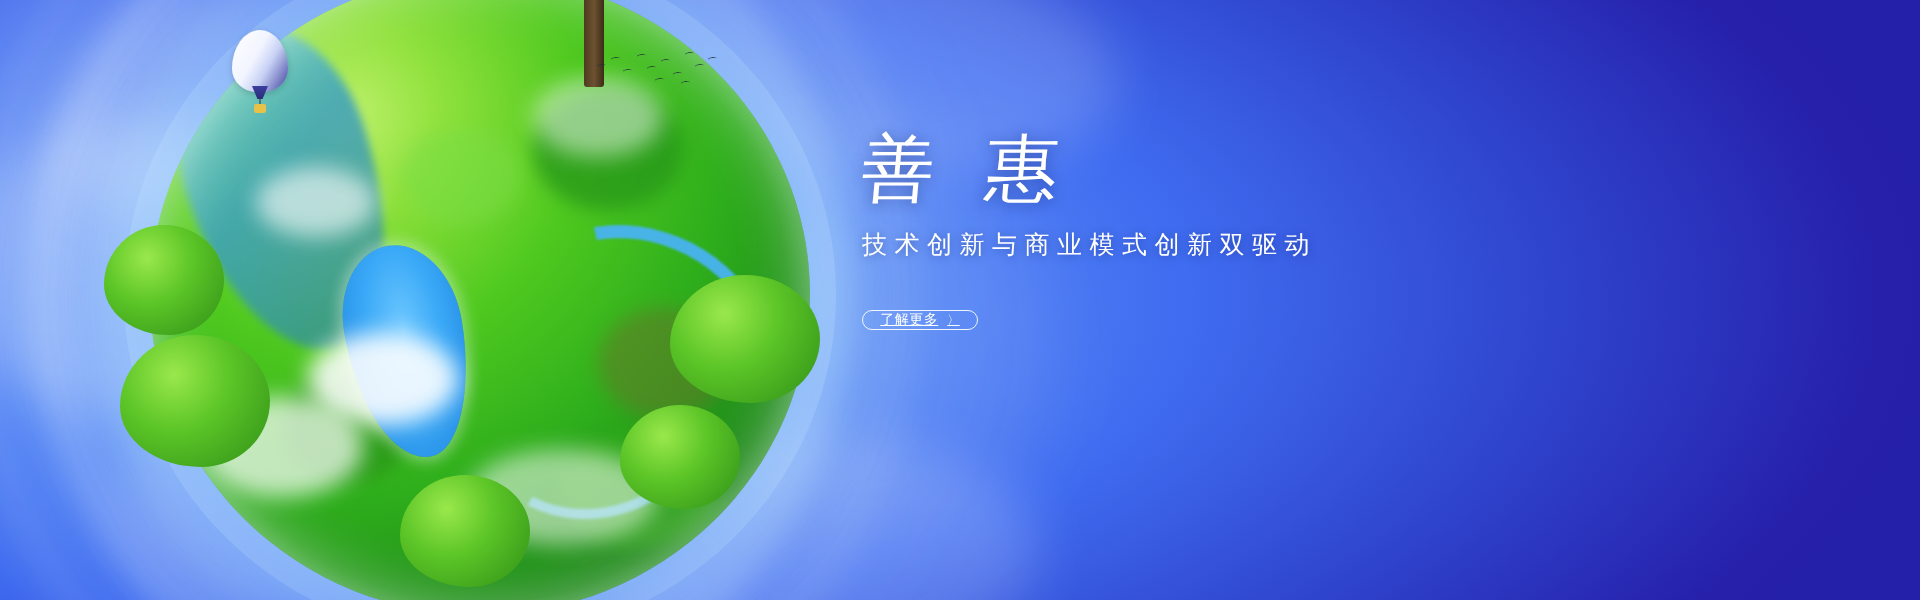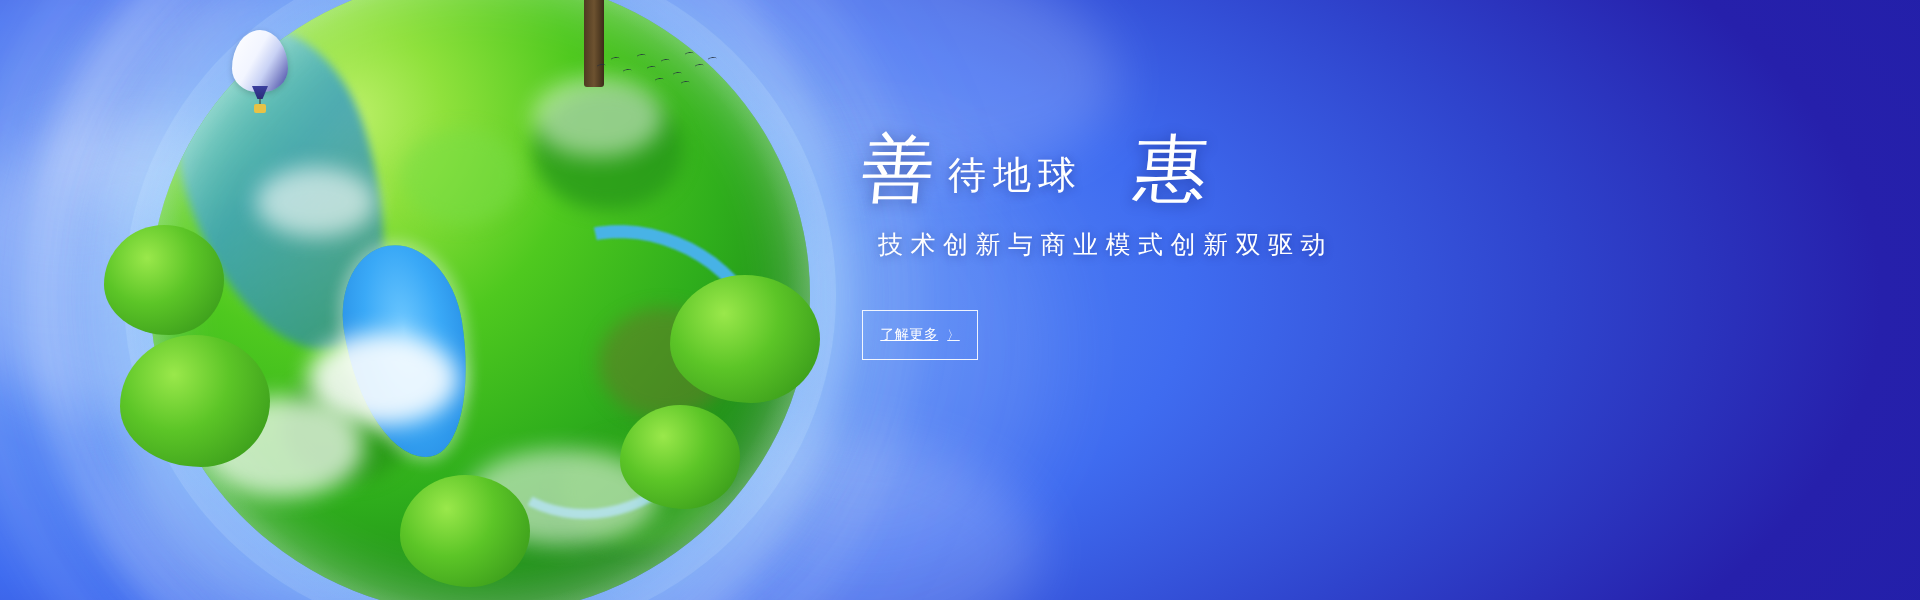--- a/index.html
+++ b/index.html
@@ -219,42 +219,42 @@
     line-height:1;
     letter-spacing:7px;
     margin-left:14px;
     margin-bottom:8px;
     text-shadow:0 2px 10px rgba(10,20,90,.40);
   }
   .hl-gap{ width:52px; }
 
   .subtitle{
     position:absolute;
-    left:16px; top:228px;
+    left:0; top:228px;
     font-size:25px;
     letter-spacing:7.5px;
     font-weight:400;
     white-space:nowrap;
     text-shadow:0 1px 10px rgba(10,20,90,.4);
   }
   .desc{
     position:absolute;
     left:2px; top:270px;
     font-size:16px;
     letter-spacing:.6px;
     color:rgba(255,255,255,.95);
     white-space:nowrap;
     text-shadow:0 1px 8px rgba(10,20,90,.4);
   }
   .cta{
     position:absolute;
     left:0; top:310px;
-    width:116px; height:50px;
+    width:116px; height:20px;
     border:1px solid rgba(255,255,255,.9);
-    border-radius:0;
+    border-radius:16px;
     background:transparent;
     color:#fff;
     font-size:14px;
     letter-spacing:.5px;
     display:flex;
     align-items:center;
     justify-content:center;
     gap:9px;
     cursor:pointer;
     font-family:"Liberation Sans","DejaVu Sans",sans-serif;
@@ -342,21 +342,20 @@
     <div class="bird" style="left:113px;top:9px;"></div>
     <div class="bird" style="left:60px; top:30px;"></div>
     <div class="bird" style="left:86px; top:33px;"></div>
   </div>
 
   <div class="content">
 
     <div class="headline">
       <span class="hl-group">
         <span class="hl-big">善</span>
-        <span class="hl-rest">待地球</span>
       </span>
       <span class="hl-gap"></span>
       <span class="hl-group">
         <span class="hl-big">惠</span>
       </span>
     </div>
 
     <div class="subtitle">技术创新与商业模式创新双驱动</div>
 
 

